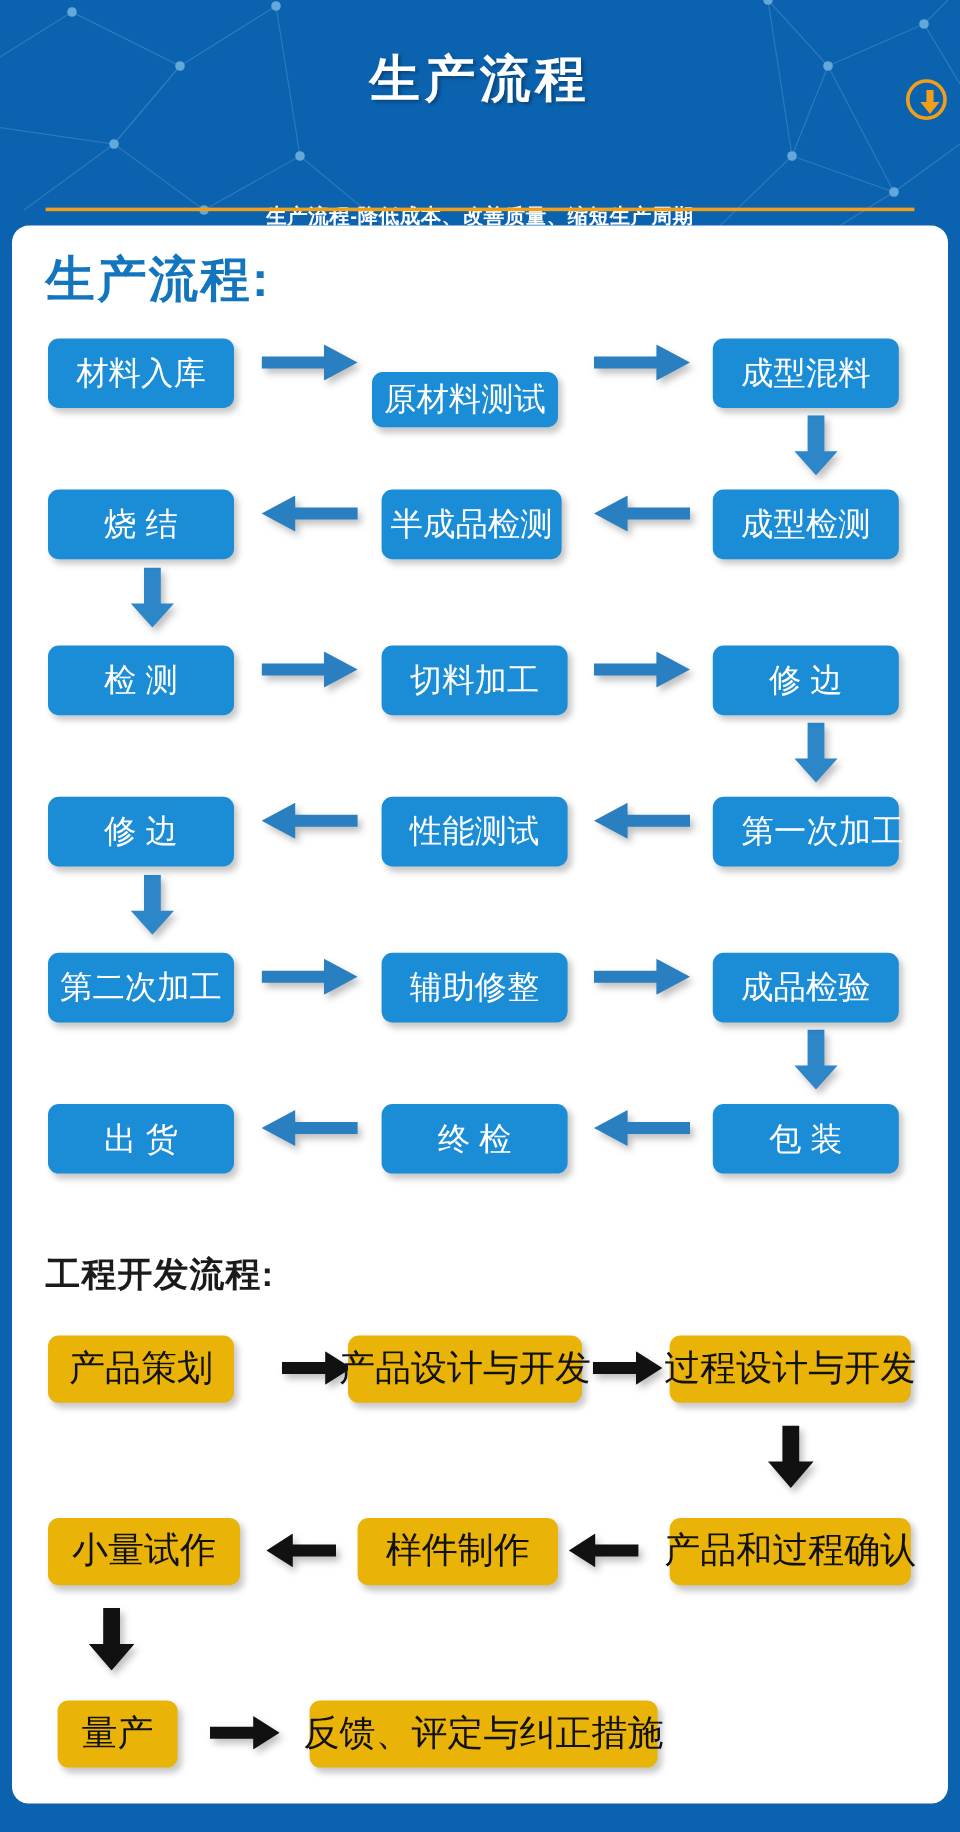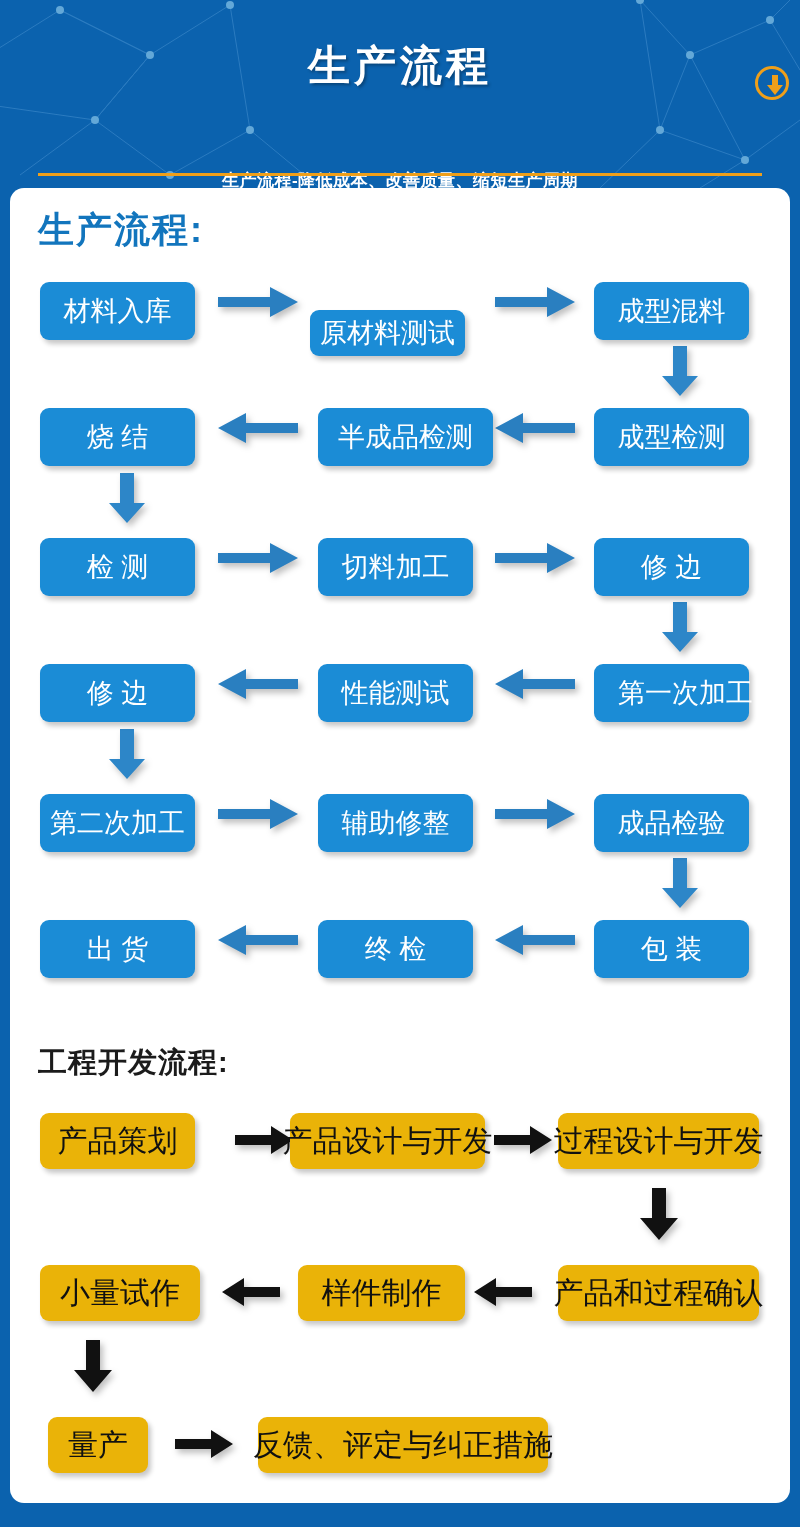--- a/index.html
+++ b/index.html
@@ -35,21 +35,21 @@
     position:absolute;left:38px;top:173px;width:724px;height:3px;background:#ef9f1a;
   }
 
   
   .card{
     position:absolute;left:10px;top:188px;width:780px;height:1315px;
     background:#ffffff;border-radius:14px;box-sizing:border-box;
   }
 
   .sec-title{position:absolute;font-weight:bold;white-space:nowrap;}
-  .sec-title.blue{color:#1275bd;font-size:36px;letter-spacing:2px;}
+  .sec-title.blue{color:#1275bd;font-size:41px;letter-spacing:2px;}
   .sec-title.dark{color:#1b1b1b;font-size:29px;letter-spacing:1px;}
 
   
   .node{
     position:absolute;box-sizing:border-box;
     border-radius:9px;display:flex;align-items:center;justify-content:center;
     box-shadow:3px 4px 5px rgba(0,0,0,.22);
     white-space:nowrap;
   }
   .node.blue{background:#1b8cd6;color:#ffffff;font-size:27px;}
@@ -213,21 +213,21 @@
     <div class="node blue" style="left:300px;top:94px;width:155px;height:46px;margin-top:28px;">
       <span class="lbl">原材料测试</span>
       </div>
     <div class="node blue" style="left:584px;top:94px;width:155px;height:58px;">
       <span class="lbl">成型混料</span>
       </div>
 
     <div class="node blue" style="left:584px;top:220px;width:155px;height:58px;">
       <span class="lbl">成型检测</span>
       </div>
-    <div class="node blue" style="left:308px;top:220px;width:175px;height:58px;">
+    <div class="node blue" style="left:308px;top:220px;width:150px;height:58px;">
       <span class="lbl">半成品检测</span>
       </div>
     <div class="node blue" style="left:30px;top:350px;width:155px;height:58px;">
       <span class="lbl">检 测</span>
       </div>
 
     <div class="node blue" style="left:30px;top:220px;width:155px;height:58px;">
       <span class="lbl">烧 结</span>
       </div>
     <div class="node blue" style="left:308px;top:350px;width:155px;height:58px;">

